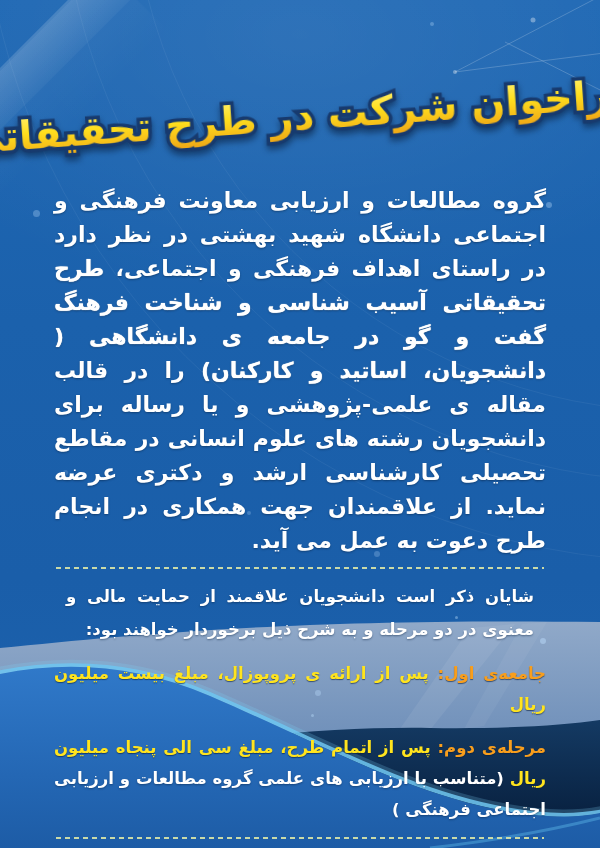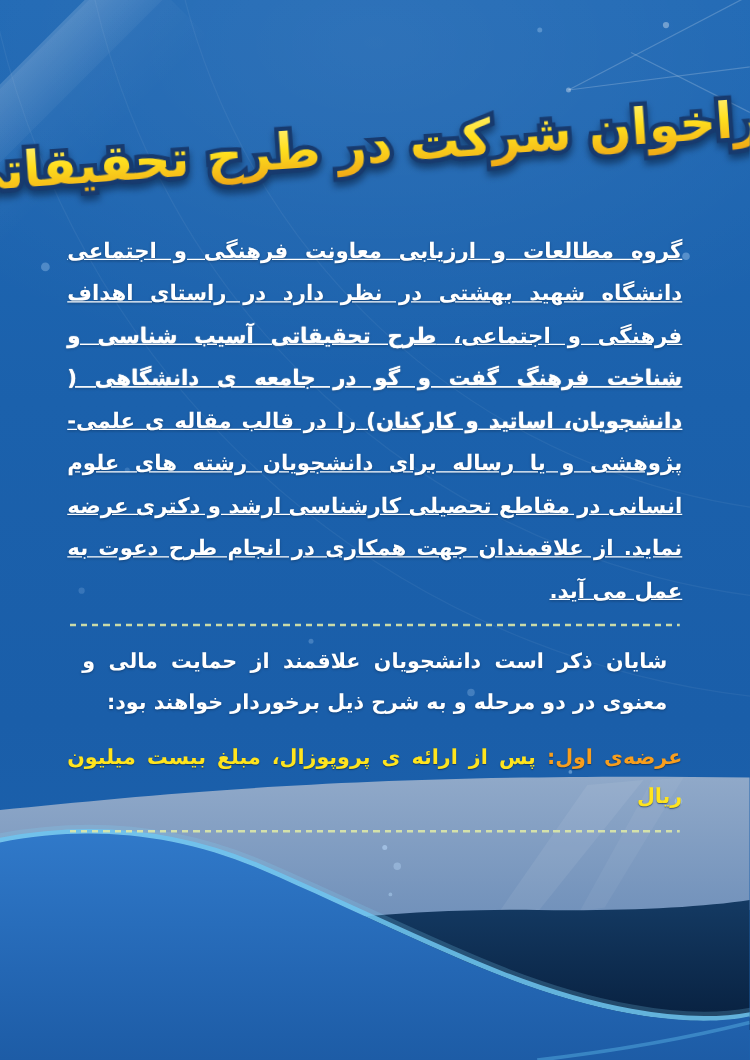--- a/index.html
+++ b/index.html
@@ -21,22 +21,22 @@
   .stripe2{position:absolute;width:300px;height:90px;left:-120px;top:60px;
     background:linear-gradient(180deg,rgba(255,255,255,.06),rgba(255,255,255,0));
     transform:rotate(-45deg);}
   .netlines{position:absolute;top:0;left:0;}
   .dot{position:absolute;border-radius:50%;background:#bfe0ff;pointer-events:none;}
   
   .title-svg{position:absolute;top:30px;left:0;z-index:3;}
   
   .content{position:absolute;top:184px;right:54px;left:54px;z-index:3;
     direction:rtl;color:#fff;font-weight:bold;}
-  .intro{margin:0 0 6px;font-size:17px;line-height:34px;text-align:justify;
-    text-shadow:0 1px 2px rgba(8,30,60,.45);text-decoration:underline;}
+  .intro{margin:0 0 6px;font-size:22px;line-height:34px;text-align:justify;
+    text-shadow:0 1px 2px rgba(8,30,60,.45);}
   .heavy{text-shadow:0 0 1px #fff,0 1px 2px rgba(8,30,60,.45);letter-spacing:.2px;}
   .sep{height:2px;margin:9px 2px 11px;
     background:repeating-linear-gradient(90deg,#dde8a8 0 5px,rgba(0,0,0,0) 5px 9px);
     opacity:.9;}
   .support{margin:4px 12px 12px;font-size:16.5px;line-height:33px;text-align:justify;
     text-shadow:0 1px 2px rgba(8,30,60,.45);}
   .stage{margin:0 0 12px;font-size:16.5px;line-height:31px;text-align:justify;}
   .stage-label{color:#f89e1d;text-shadow:0 1px 1px rgba(10,30,60,.6);}
   .stage-amount{color:#ffe41e;text-shadow:0 1px 1px rgba(10,30,60,.6);}
   .stage-note{color:#fff;text-shadow:0 1px 2px rgba(8,30,60,.45);}
@@ -105,22 +105,23 @@
     </g>
   </svg>
 
   <div class="content">
     <p class="intro"><span>گروه مطالعات و ارزیابی معاونت فرهنگی و اجتماعی دانشگاه شهید بهشتی در نظر دارد در راستای اهداف فرهنگی و اجتماعی، </span><span class="heavy">طرح تحقیقاتی آسیب شناسی و شناخت فرهنگ گفت و گو در جامعه ی دانشگاهی ( دانشجویان، اساتید و کارکنان)</span><span> را در قالب مقاله ی علمی-پژوهشی و یا رساله برای دانشجویان رشته های علوم انسانی در مقاطع تحصیلی کارشناسی ارشد و دکتری عرضه نماید. از علاقمندان جهت همکاری در انجام طرح دعوت به عمل می آید.</span></p>
 
     <div class="sep"></div>
 
     <p class="support">شایان ذکر است دانشجویان علاقمند از حمایت مالی و معنوی در دو مرحله و به شرح ذیل برخوردار خواهند بود:</p>
 
-    <p class="stage"><span class="stage-label">عرضه‌ی اول:</span> <span class="stage-amount">پس از ارائه ی پروپوزال، مبلغ بیست میلیون ریال</span></p>
+    <p class="stage"><span class="stage-label">جامعه‌ی اول:</span> <span class="stage-amount">پس از ارائه ی پروپوزال، مبلغ بیست میلیون ریال</span></p>
 
+    <p class="stage"><span class="stage-label">مرحله‌ی دوم:</span> <span class="stage-amount">پس از اتمام طرح، مبلغ سی الی پنجاه میلیون ریال</span> <span class="stage-note">(متناسب با ارزیابی های علمی گروه مطالعات و ارزیابی اجتماعی فرهنگی )</span></p>
 
     <div class="sep"></div>
 
   </div>
 
   <svg class="waves" width="600" height="270" viewBox="0 0 600 270" preserveAspectRatio="none">
     <defs>
       <linearGradient id="bandG" x1="0" y1="0" x2="0" y2="1">
         <stop offset="0" stop-color="#9db1cc"></stop>
           <stop offset="1" stop-color="#6d8cb6"></stop>

